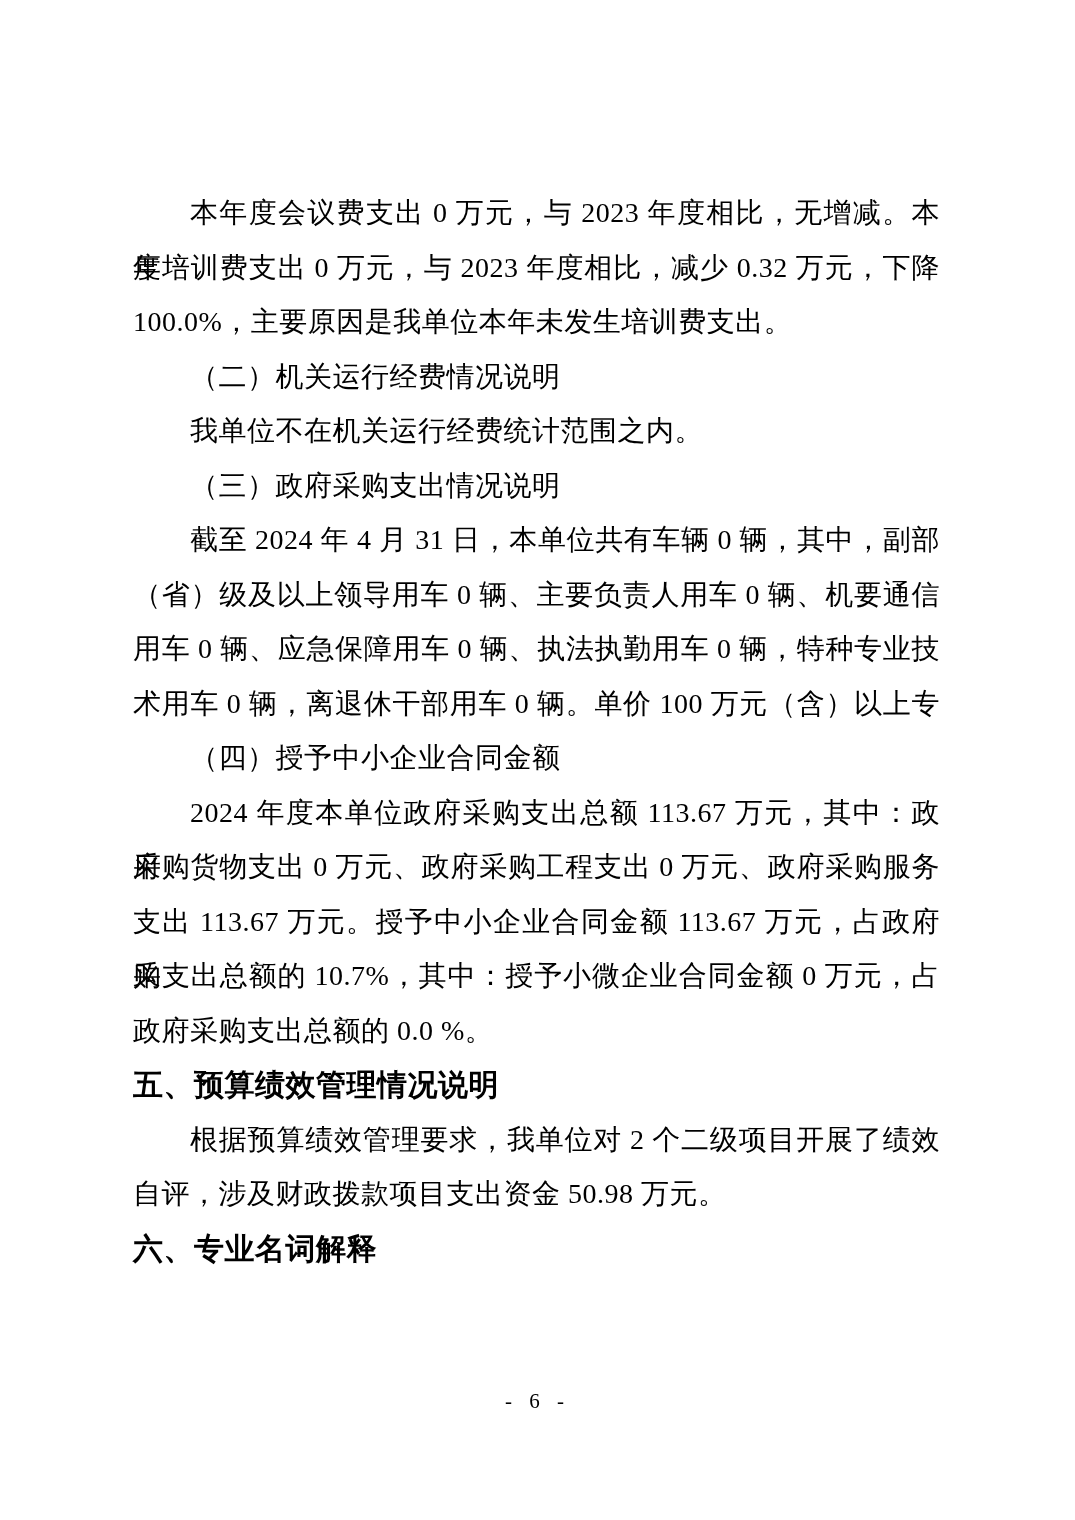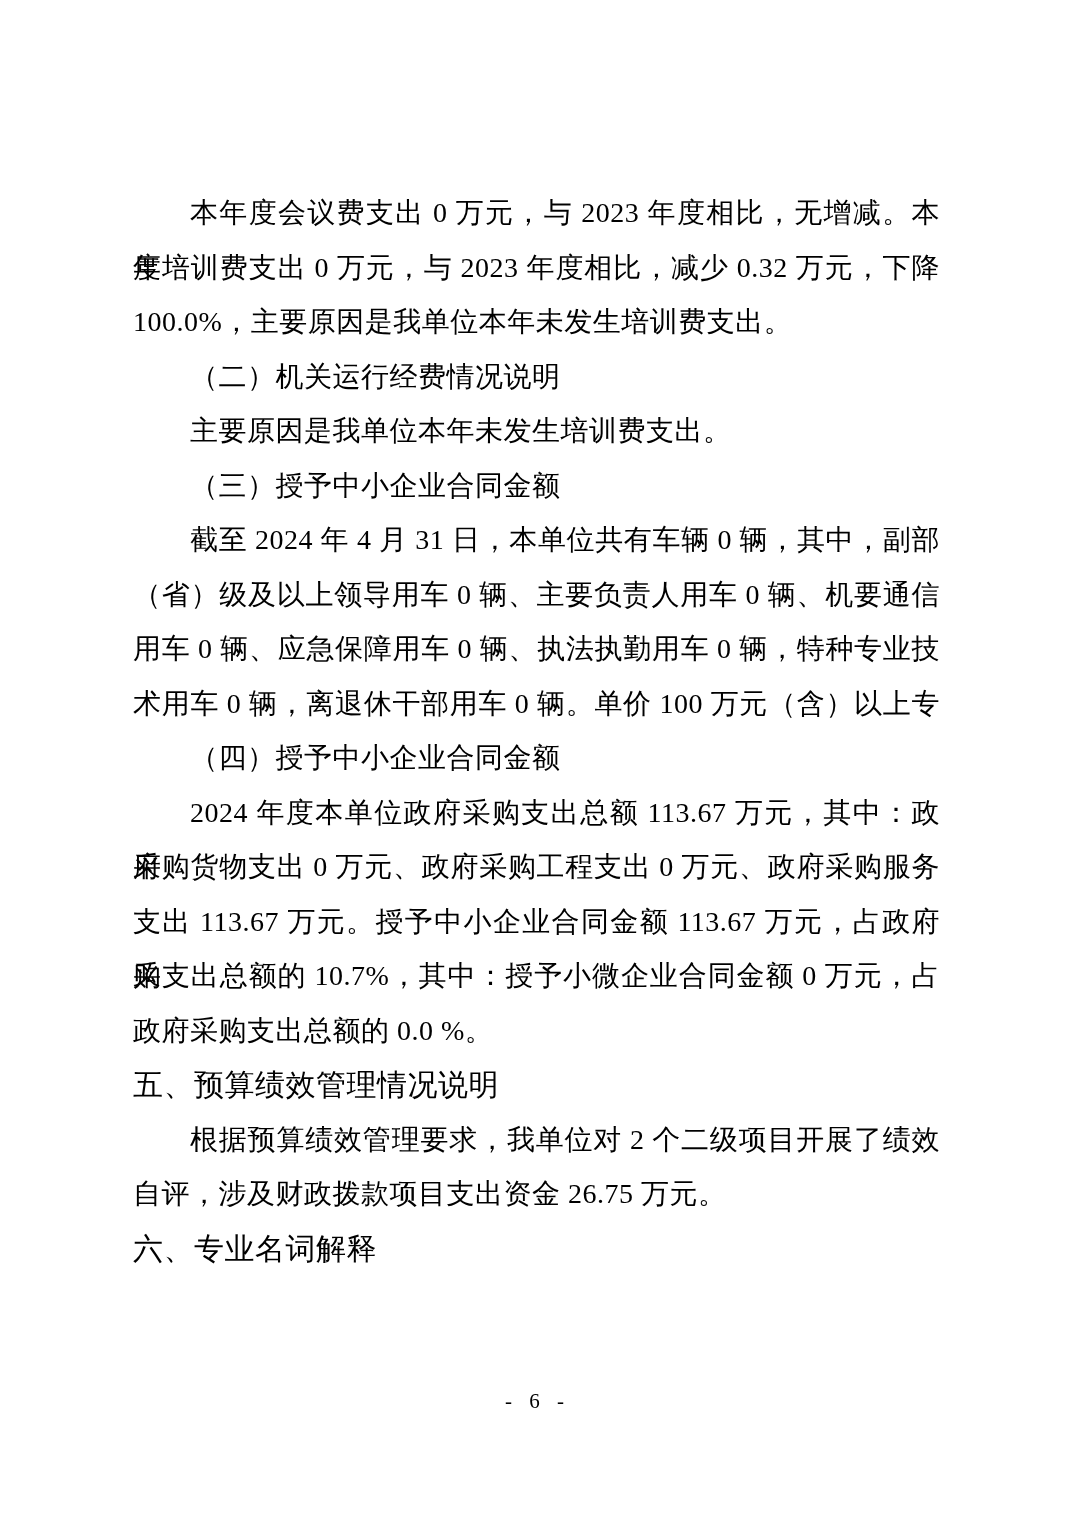--- a/index.html
+++ b/index.html
@@ -34,21 +34,21 @@
   }
   .ln.end {
     text-align: right;
     text-align-last: left;
   }
   .ln.ind {
     text-indent: 57px;
   }
   .ln.h1 {
     font-family: "Liberation Sans", "DejaVu Sans", sans-serif;
-    font-weight: 400;
+    font-weight: 700;
     font-size: 30px;
     text-align: right;
     text-align-last: left;
   }
   .pagenum {
     position: absolute;
     top: 1386px;
     left: 0;
     width: 100%;
     height: 30px;
@@ -67,24 +67,24 @@
 
     <div>
       <div class="ln ind">本年度会议费支出 0 万元，与 2023 年度相比，无增减。本年</div>
       <div class="ln">度培训费支出 0 万元，与 2023 年度相比，减少 0.32 万元，下降</div>
       <div class="ln end">100.0%，主要原因是我单位本年未发生培训费支出。</div>
     </div>
 
     <div class="ln end ind">（二）机关运行经费情况说明</div>
 
     <div>
-      <div class="ln end ind">主要原因是我单位本年未发生培训费支出。</div>
+      <div class="ln end ind">我单位不在机关运行经费统计范围之内。</div>
     </div>
 
-    <div class="ln end ind">（三）授予中小企业合同金额</div>
+    <div class="ln end ind">（三）政府采购支出情况说明</div>
 
     <div>
       <div class="ln ind">截至 2024 年 4 月 31 日，本单位共有车辆 0 辆，其中，副部</div>
       <div class="ln">（省）级及以上领导用车 0 辆、主要负责人用车 0 辆、机要通信</div>
       <div class="ln">用车 0 辆、应急保障用车 0 辆、执法执勤用车 0 辆，特种专业技</div>
       <div class="ln">术用车 0 辆，离退休干部用车 0 辆。单价 100 万元（含）以上专</div>
     </div>
 
     <div class="ln end ind">（四）授予中小企业合同金额</div>
 
@@ -93,21 +93,21 @@
       <div class="ln">采购货物支出 0 万元、政府采购工程支出 0 万元、政府采购服务</div>
       <div class="ln">支出 113.67 万元。授予中小企业合同金额 113.67 万元，占政府采</div>
       <div class="ln">购支出总额的 10.7%，其中：授予小微企业合同金额 0 万元，占</div>
       <div class="ln end">政府采购支出总额的 0.0 %。</div>
     </div>
 
     <div class="ln h1">五、预算绩效管理情况说明</div>
 
     <div>
       <div class="ln ind">根据预算绩效管理要求，我单位对 2 个二级项目开展了绩效</div>
-      <div class="ln end">自评，涉及财政拨款项目支出资金 26.75 万元。</div>
+      <div class="ln end">自评，涉及财政拨款项目支出资金 50.98 万元。</div>
     </div>
 
     <div class="ln h1">六、专业名词解释</div>
 
   </div>
 
   <div class="pagenum">- 6 -</div>
 
 </div>
 

